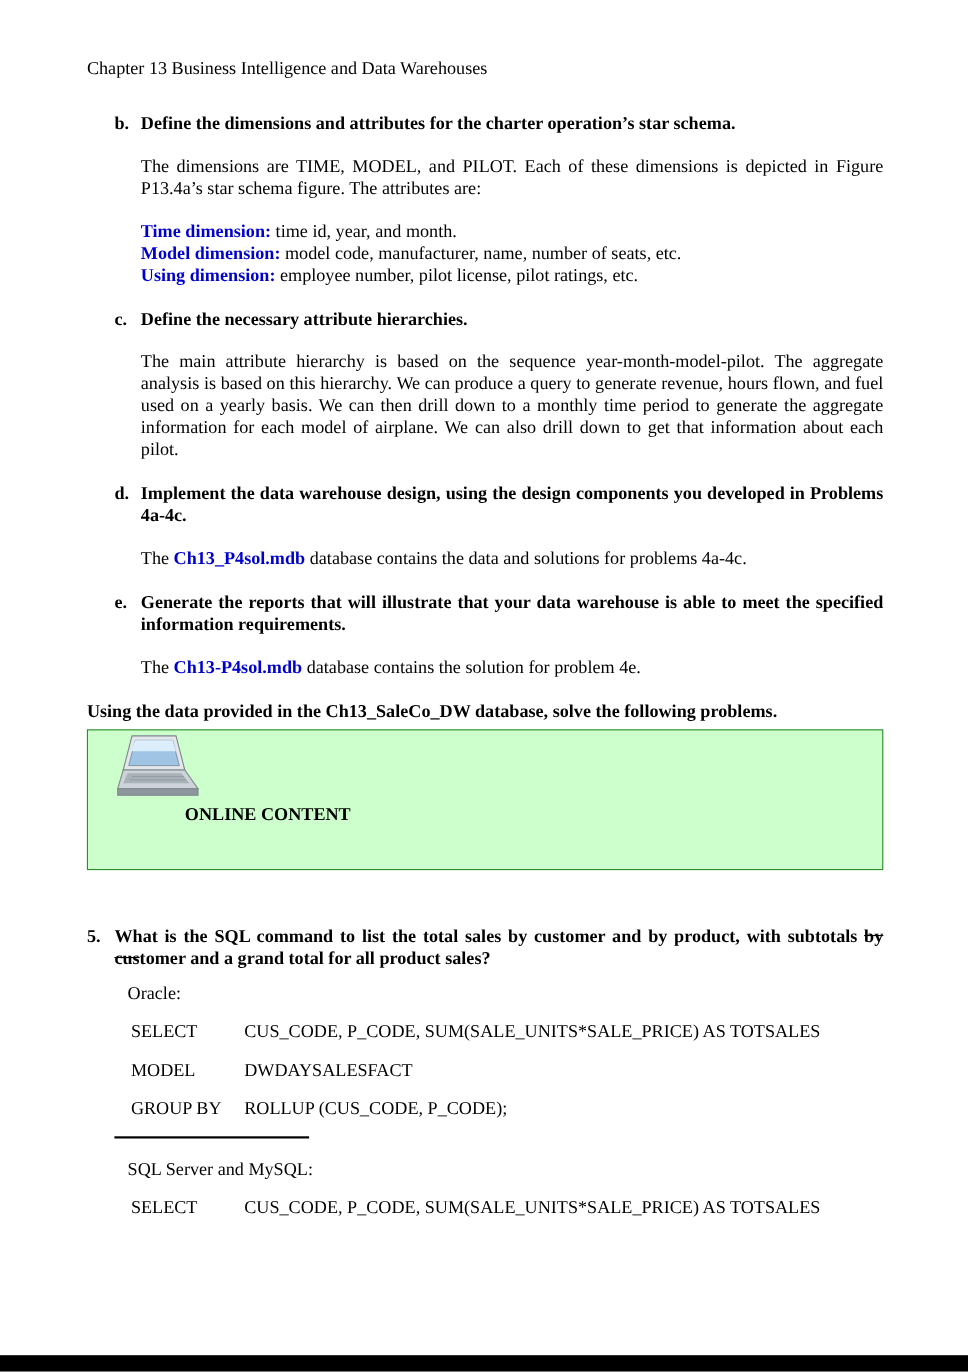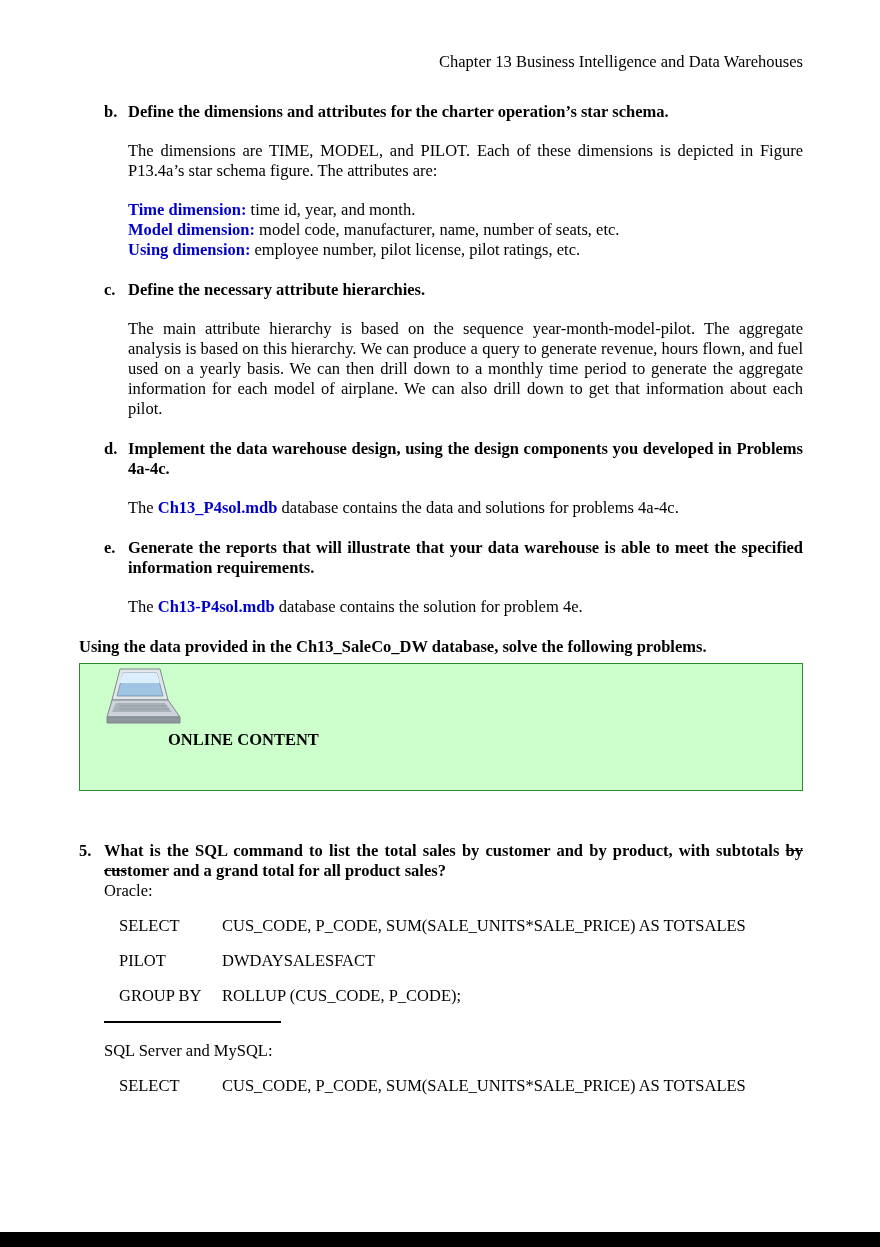--- a/index.html
+++ b/index.html
@@ -8,21 +8,21 @@
     --box_border:#2e8b2e;
     --rule_black:#000000;
   }
   *{box-sizing:border-box;}
   html,body{margin:0;padding:0;}
   body{
     width:880px;height:1247px;background:#ffffff;position:relative;overflow:hidden;
     font-family:"Liberation Serif", serif;font-size:16.5px;color:#000;line-height:20px;
   }
   .page{padding:52px 77px 0 79px;}
-  .doc-header{text-align:right;margin:0 0 30px 0;}
+  .doc-header{text-align:left;margin:0 0 30px 0;}
   .list-item{display:flex;padding-left:25px;margin-top:20px;}
   .letter{width:24px;flex-shrink:0;font-weight:bold;}
   .content{flex:1;min-width:0;}
   .heading{font-weight:bold;text-align:justify;margin:0;}
   .para{margin:19px 0 0 0;text-align:justify;}
   .dims{margin-top:19px;}
   .dim-line{margin:0;}
   .dim-label{color:var(--accent_blue);font-weight:bold;}
   .db-name{color:var(--accent_blue);font-weight:bold;}
   .using-line{font-weight:bold;margin-top:20px;}
@@ -30,21 +30,21 @@
     margin-top:6px;height:128px;background:var(--box_bg);
     border:1px solid var(--box_border);padding:4px 24px;overflow:visible;margin-bottom:50px;
   }
   .laptop-wrap{height:62px;margin-left:2px;}
   .online-title{font-weight:bold;margin:0 0 0 64px;}
   .online-body{font-weight:bold;text-align:justify;margin:2px 0 0 0;line-height:19px;}
   .q5{display:flex;}
   .q-number{width:25px;flex-shrink:0;font-weight:bold;}
   .q5-heading{font-weight:bold;text-align:justify;margin:0;}
   .strike{text-decoration:line-through;}
-  .sql-label{margin:0;}
+  .sql-label{margin:12px;}
   .sql-row{display:flex;margin:15px;}
   .sql-kw{width:103px;flex-shrink:0;}
   .sql-rest{flex:1;min-width:0;}
   .sql-rule{width:177px;height:2px;background:var(--rule_black);margin-top:7px;}
   .sql-block2{margin-top:18px;}
   .bottom-bar{position:absolute;left:0;right:0;bottom:0;height:15px;background:#000;}
 </style>
 </head>
 <body>
 
@@ -112,21 +112,21 @@
     <div class="content">
       <p class="q5-heading"><span>What is the SQL command to list the total sales by customer and by product, with subtotals </span><span class="strike">by cus</span><span>tomer and a grand total for all product sales?</span></p>
 
       <p class="sql-label">Oracle:</p>
 
       <div class="sql-row">
         <span class="sql-kw">SELECT</span>
         <span class="sql-rest">CUS_CODE, P_CODE, SUM(SALE_UNITS*SALE_PRICE) AS TOTSALES</span>
       </div>
       <div class="sql-row">
-        <span class="sql-kw">PILOT</span>
+        <span class="sql-kw">MODEL</span>
         <span class="sql-rest">DWDAYSALESFACT</span>
       </div>
       <div class="sql-row">
         <span class="sql-kw">GROUP BY</span>
         <span class="sql-rest">ROLLUP (CUS_CODE, P_CODE);</span>
       </div>
 
       <div class="sql-rule"></div>
 
       <div class="sql-block2">

